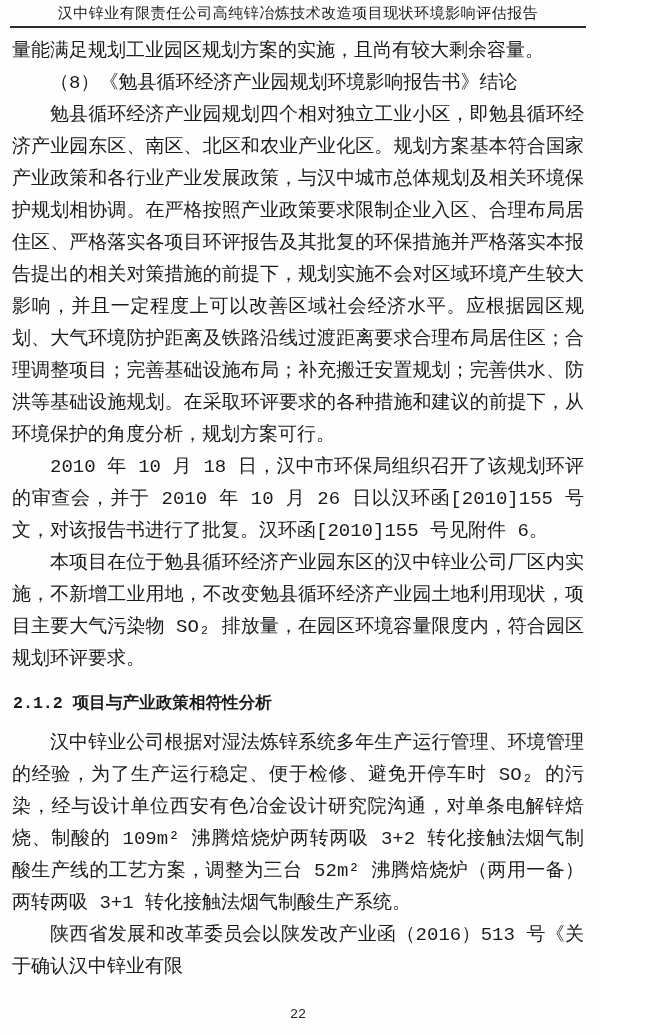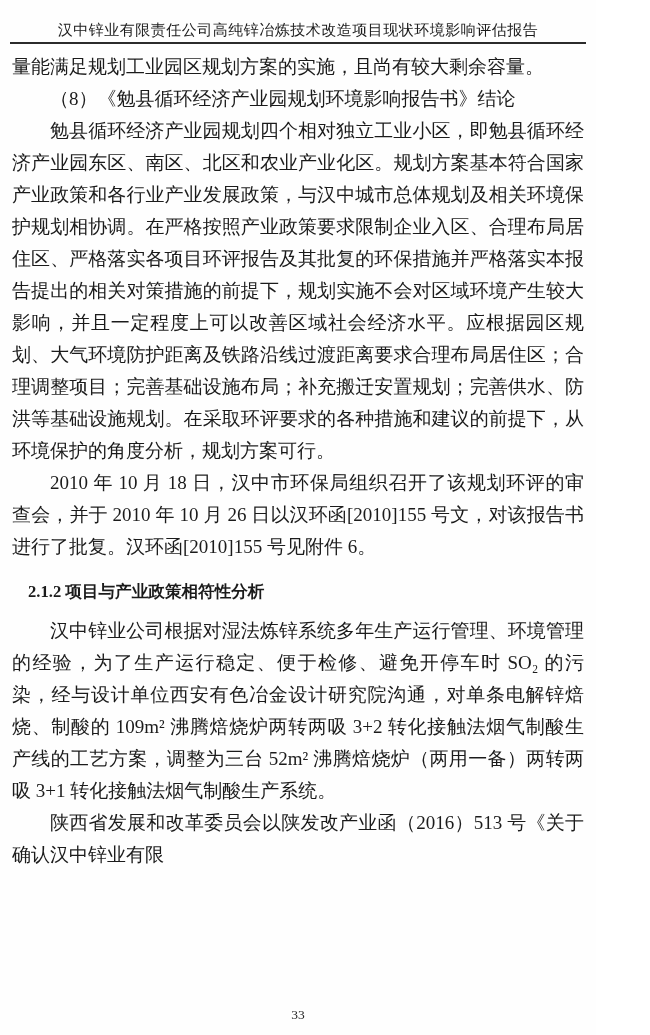--- a/index.html
+++ b/index.html
@@ -6,23 +6,23 @@
     margin: 0;
     padding: 0;
     background: #ffffff;
   }
   .page {
     width: 596px;
     height: 1035px;
     position: relative;
     background: #fefefe;
     color: #1b1b1b;
-    font-family: Liberation Serif, serif;
+    font-family: Liberation Mono, monospace;
     box-sizing: border-box;
-    padding: 16px 12px;
+    padding: 0 12px;
     overflow: hidden;
   }
   .header {
     padding-top: 6px;
   }
   .header-title {
     text-align: center;
     font-size: 15px;
     line-height: 17px;
     letter-spacing: 0.5px;
@@ -40,21 +40,21 @@
     margin: 0;
     font-size: 19px;
     line-height: 32px;
     text-align: justify;
     text-indent: 2em;
   }
   .para.no-indent {
     text-indent: 0;
   }
   .section-heading {
-    margin: 15px 0 10px 16px;
+    margin: 15px 0 10px 1px;
     font-size: 16.6px;
     font-weight: bold;
     line-height: 27px;
     text-align: left;
   }
   .footer {
     position: absolute;
     left: 0;
     right: 0;
     bottom: 12px;
@@ -73,24 +73,25 @@
   <div class="header">
     <div class="header-title">汉中锌业有限责任公司高纯锌冶炼技术改造项目现状环境影响评估报告</div>
     <div class="header-rule"></div>
   </div>
 
   <div class="content">
     <p class="para no-indent">量能满足规划工业园区规划方案的实施，且尚有较大剩余容量。</p>
     <p class="para">（8）《勉县循环经济产业园规划环境影响报告书》结论</p>
     <p class="para">勉县循环经济产业园规划四个相对独立工业小区，即勉县循环经济产业园东区、南区、北区和农业产业化区。规划方案基本符合国家产业政策和各行业产业发展政策，与汉中城市总体规划及相关环境保护规划相协调。在严格按照产业政策要求限制企业入区、合理布局居住区、严格落实各项目环评报告及其批复的环保措施并严格落实本报告提出的相关对策措施的前提下，规划实施不会对区域环境产生较大影响，并且一定程度上可以改善区域社会经济水平。应根据园区规划、大气环境防护距离及铁路沿线过渡距离要求合理布局居住区；合理调整项目；完善基础设施布局；补充搬迁安置规划；完善供水、防洪等基础设施规划。在采取环评要求的各种措施和建议的前提下，从环境保护的角度分析，规划方案可行。</p>
     <p class="para">2010 年 10 月 18 日，汉中市环保局组织召开了该规划环评的审查会，并于 2010 年 10 月 26 日以汉环函[2010]155 号文，对该报告书进行了批复。汉环函[2010]155 号见附件 6。</p>
+    <p class="para">本项目在位于勉县循环经济产业园东区的汉中锌业公司厂区内实施，不新增工业用地，不改变勉县循环经济产业园土地利用现状，项目主要大气污染物 SO₂ 排放量，在园区环境容量限度内，符合园区规划环评要求。</p>
 
     <h2 class="section-heading">2.1.2 项目与产业政策相符性分析</h2>
 
     <p class="para">汉中锌业公司根据对湿法炼锌系统多年生产运行管理、环境管理的经验，为了生产运行稳定、便于检修、避免开停车时 SO₂ 的污染，经与设计单位西安有色冶金设计研究院沟通，对单条电解锌焙烧、制酸的 109m² 沸腾焙烧炉两转两吸 3+2 转化接触法烟气制酸生产线的工艺方案，调整为三台 52m² 沸腾焙烧炉（两用一备）两转两吸 3+1 转化接触法烟气制酸生产系统。</p>
     <p class="para">陕西省发展和改革委员会以陕发改产业函（2016）513 号《关于确认汉中锌业有限</p>
   </div>
 
   <div class="footer">
-    <span class="page-number">33</span>
+    <span class="page-number">22</span>
   </div>
 
 </div>
 
 </body></html>

